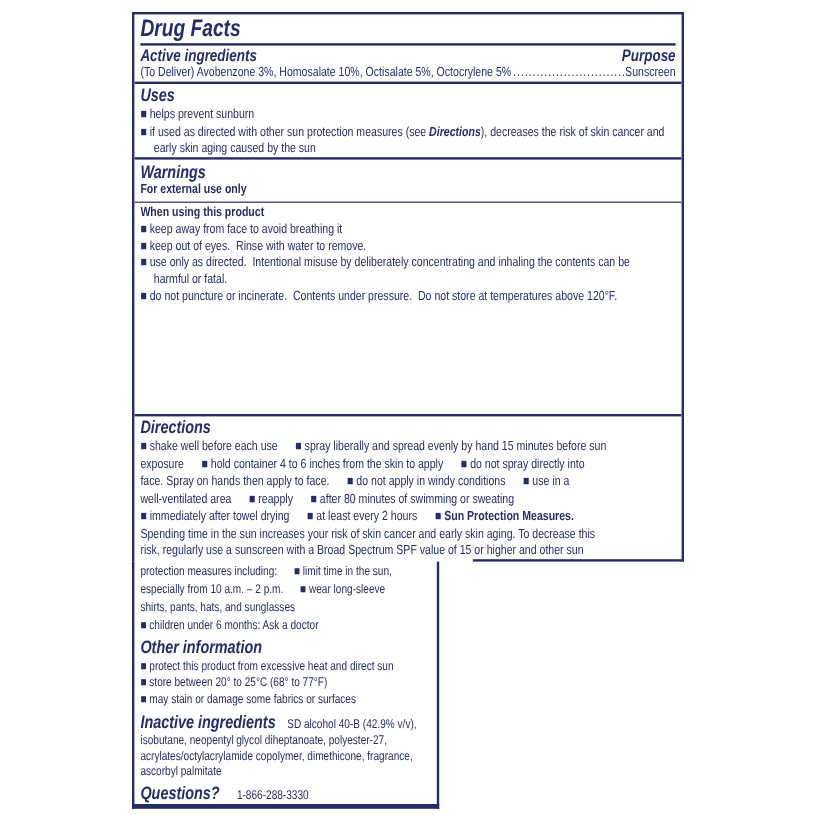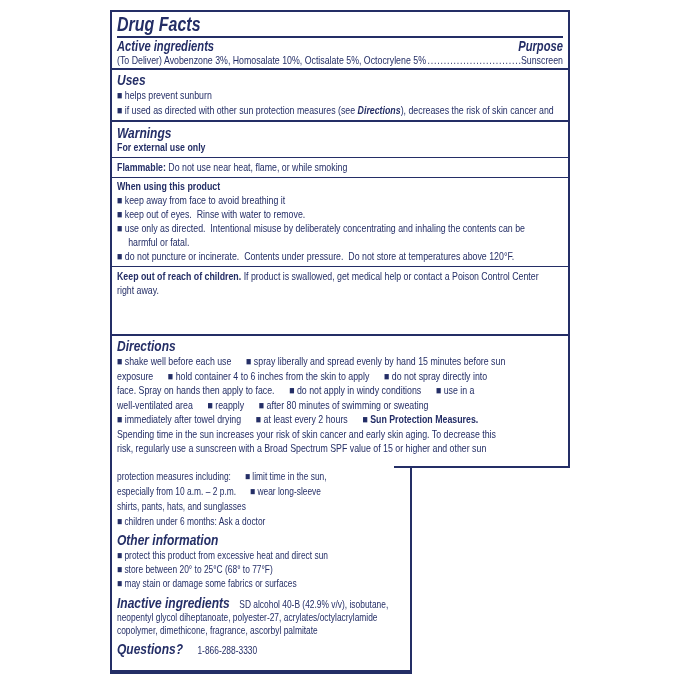--- a/index.html
+++ b/index.html
@@ -14,31 +14,31 @@
 
   
   .panelA {
     position: absolute; left: 110px; top: 10px; width: 460px; height: 458px;
     box-sizing: border-box;
     border: 2px solid var(--ink); border-bottom: none;
     overflow: hidden;
   }
   .step-border { position: absolute; left: 394px; top: 466px; width: 176px; height: 2px; background: var(--ink); }
   .panelB {
-    position: absolute; left: 110px; top: 468px; width: 302px; height: 206px;
+    position: absolute; left: 110px; top: 468px; width: 256px; height: 206px;
     box-sizing: border-box;
     border-left: 2px solid var(--ink); border-right: 2px solid var(--ink); border-bottom: 4px solid var(--ink);
     overflow: hidden;
     font-size: 10.5px; line-height: 14px;
   }
 
   .sec { box-sizing: border-box; overflow: hidden; }
   .sec + .sec { border-top: 2px solid var(--ink); }
   #sec-header { height: 56px; padding: 1px 5px 16px 5px; }
-  #sec-uses { height: 52px; padding: 1px 14px 0 5px; }
+  #sec-uses { height: 63px; padding: 1px 14px 0 5px; }
   #sec-warnings { height: 214px; padding: 0; }
   #sec-directions { height: 123px; padding: 1px 5px 0 5px; }
 
   
   .cx { transform: scaleX(0.8); transform-origin: 0 0; width: 125%; }
 
   .h1 { font-style: italic; font-weight: 700; font-size: 20px; line-height: 22px; }
   .h2 { font-style: italic; font-weight: 700; font-size: 15px; line-height: 17px; }
   .h2.inl { display: inline; margin-right: 12px; }
   .h3 { font-weight: 700; font-size: 11px; line-height: 13px; }
@@ -104,38 +104,28 @@
 
     <section class="sec" id="sec-warnings">
       <div class="wrow">
         <div class="cx">
           <div class="h2">Warnings</div>
           <div class="h3">For external use only</div>
         </div>
       </div>
       <div class="wrow">
         <div class="cx">
-            <div class="para"><span class="b">Flammable:</span><span> Do not use near heat, flame, or while smoking</span></div>
-          </div>
-      </div>
-      <div class="wrow">
-        <div class="cx">
           <div class="h3">When using this product</div>
           <div>
               <div class="bl"><span>■ </span><span>keep away from face to avoid breathing it</span></div>
               <div class="bl"><span>■ </span><span>keep out of eyes.  Rinse with water to remove.</span></div>
               <div class="bl"><span>■ </span><span>use only as directed.  Intentional misuse by deliberately concentrating and inhaling the contents can be harmful or fatal.</span></div>
               <div class="bl"><span>■ </span><span>do not puncture or incinerate.  Contents under pressure.  Do not store at temperatures above 120°F.</span></div>
             </div>
         </div>
-      </div>
-      <div class="wrow">
-        <div class="cx">
-            <div class="para"><span class="b">Keep out of reach of children.</span><span> If product is swallowed, get medical help or contact a Poison Control Center right away.</span></div>
-          </div>
       </div>
     </section>
 
     <section class="sec" id="sec-directions">
       <div class="cx">
         <div class="h2">Directions</div>
         <div>
             <div class="dline"><span>■ shake well before each use      ■ spray liberally and spread evenly by hand 15 minutes before sun</span></div>
             <div class="dline"><span>exposure      ■ hold container 4 to 6 inches from the skin to apply      ■ do not spray directly into</span></div>
             <div class="dline"><span>face. Spray on hands then apply to face.      ■ do not apply in windy conditions      ■ use in a</span></div>

